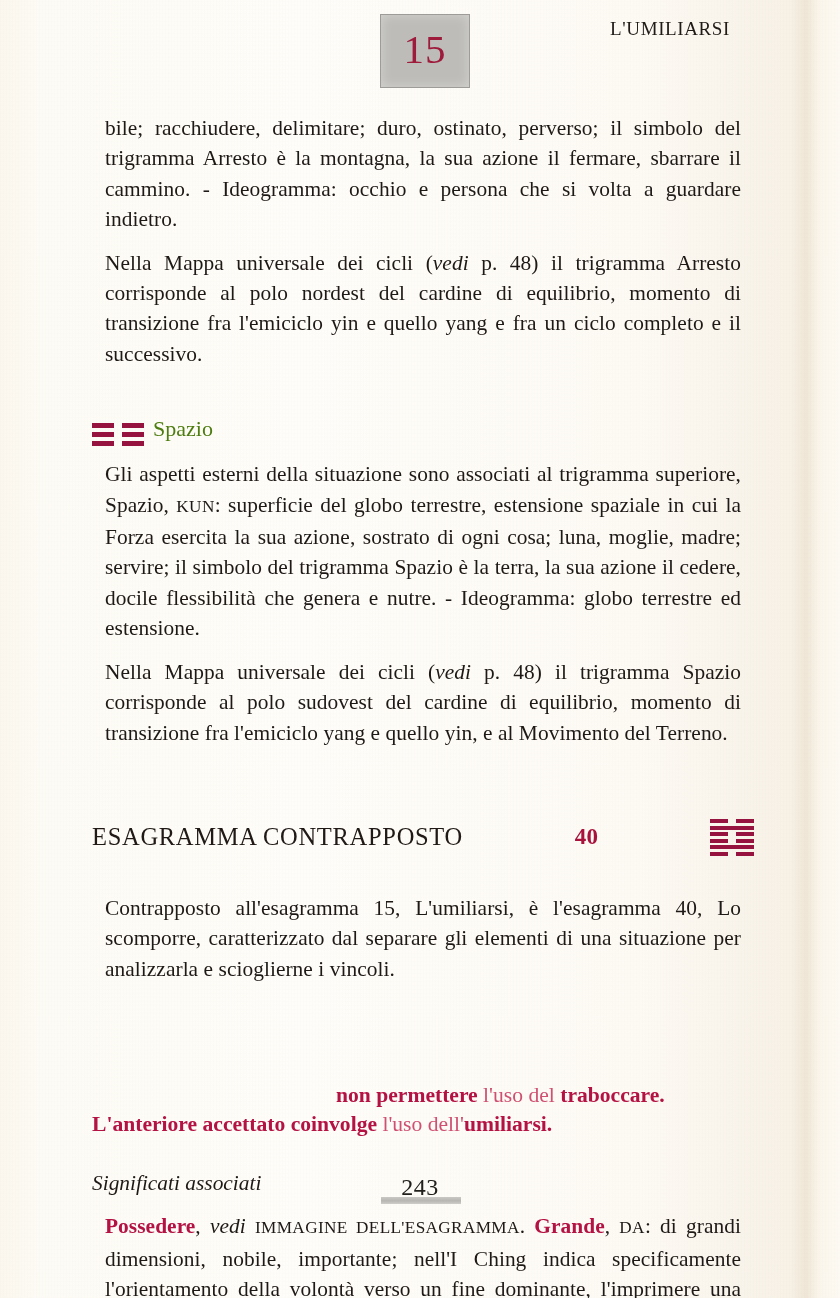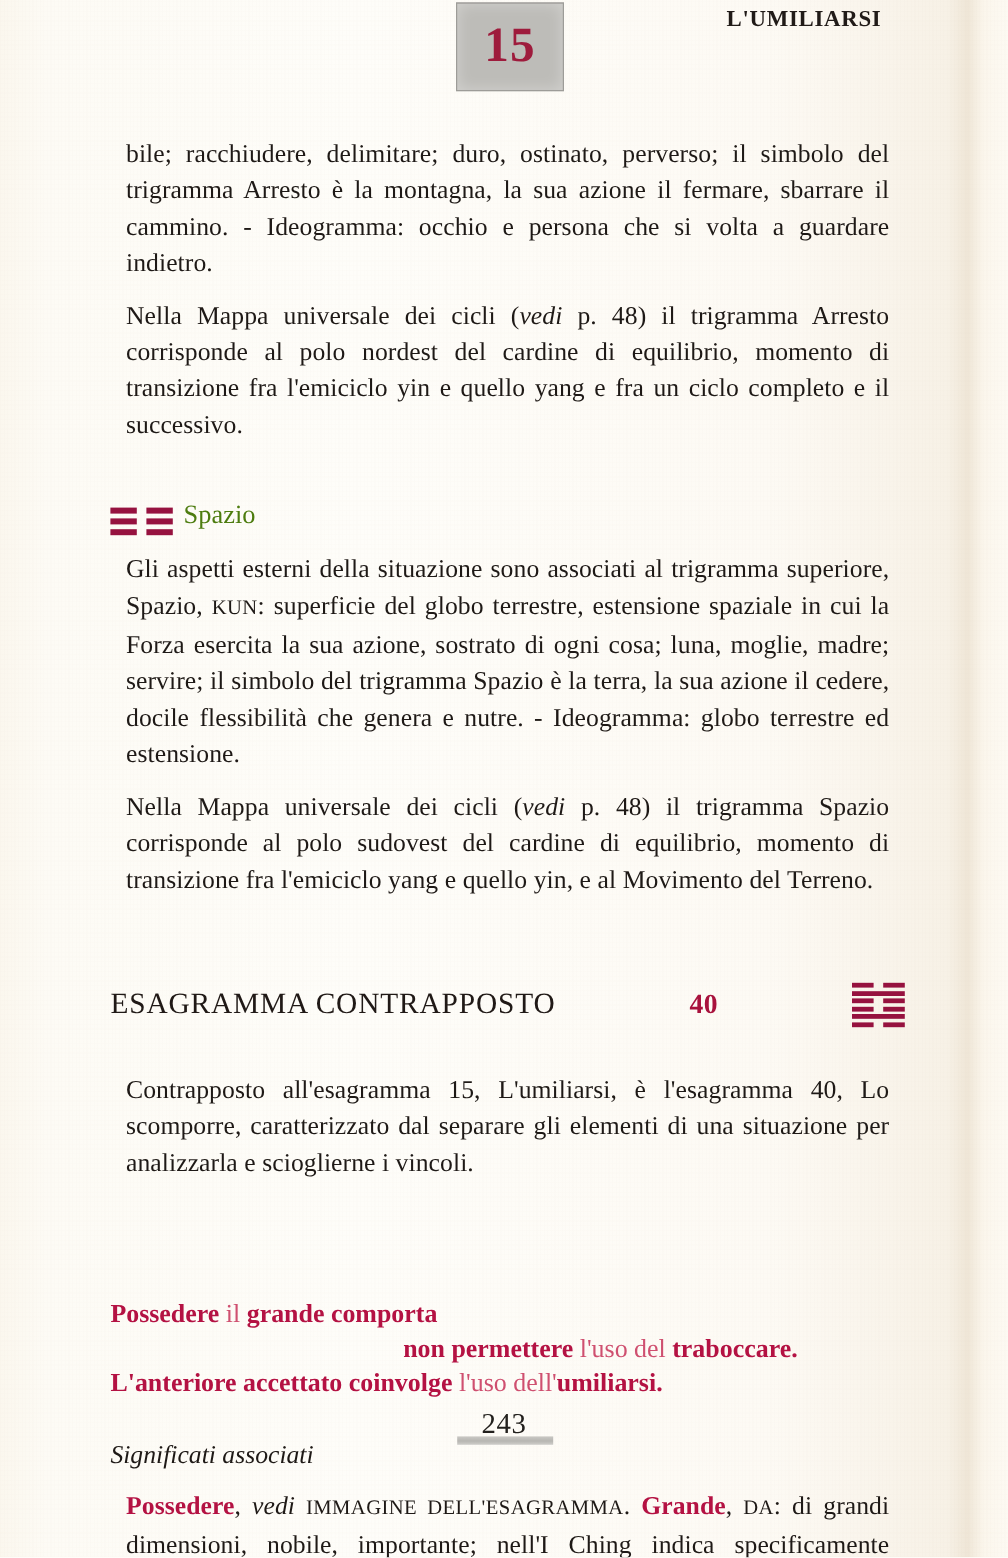--- a/index.html
+++ b/index.html
@@ -40,23 +40,22 @@
     opacity: .30;
     pointer-events: none;
     background-image:
       repeating-linear-gradient(90deg, rgba(150,130,105,.045) 0 1px, rgba(0,0,0,0) 1px 3px),
       repeating-linear-gradient(0deg, rgba(150,130,105,.028) 0 1px, rgba(0,0,0,0) 1px 4px);
   }
 
   
   .header {
     position: absolute;
-    left: 0; right: 0; top: 0;
+    left: 0; right: 0; top: 12px;
     height: 80px;
-    font-weight: bold;
   }
   .chapter-box {
     position: absolute;
     left: 380px;
     top: 2px;
     width: 88px;
     height: 72px;
     background: #bdbcb8;
     border: 1px solid #9d9c98;
     box-shadow: inset 0 0 12px rgba(255,255,255,.35);
@@ -286,21 +285,20 @@
     <div style="height:24px"></div>
 
     <p class="body">Contrapposto all'esagramma 15, L'umiliarsi, è l'esagramma 40, Lo scomporre, caratterizzato dal separare gli elementi di una situazione per analizzarla e scioglierne i vincoli.</p>
 
     <div style="height:50px"></div>
 
 
     <div style="height:34px"></div>
 
     <div class="verse">
-      <span class="l1"><span class="bold">Possedere</span><span class="light"> il </span><span class="bold">grande comporta</span></span>
       <span class="l2"><span class="bold">non permettere</span><span class="light"> l'uso </span><span class="light">del</span><span class="bold"> traboccare.</span></span>
       <span class="l3"><span class="bold">L'anteriore accettato coinvolge</span><span class="light"> l'uso </span><span class="light">dell'</span><span class="bold">umiliarsi.</span></span>
     </div>
 
     <div style="height:30px"></div>
 
     <div class="sig-title">Significati associati</div>
 
     <p class="body"><span class="kw">Possedere</span><span>, </span><em class="it">vedi</em><span> </span><span class="sc">IMMAGINE DELL'ESAGRAMMA</span><span>. </span><span class="kw">Grande</span><span>, </span><span class="sc">DA</span><span>: di grandi dimensioni, nobile, importante; nell'I Ching indica specificamente l'orientamento della volontà verso un fine dominante, l'imprimere una direzione al corso della propria vita; si contrappone a </span><em class="it">piccolo</em><span>, </span><span class="sc">XIAO</span><span>, flessibile adattamento a ciò che attraversa il proprio cammino.</span></p>
 

